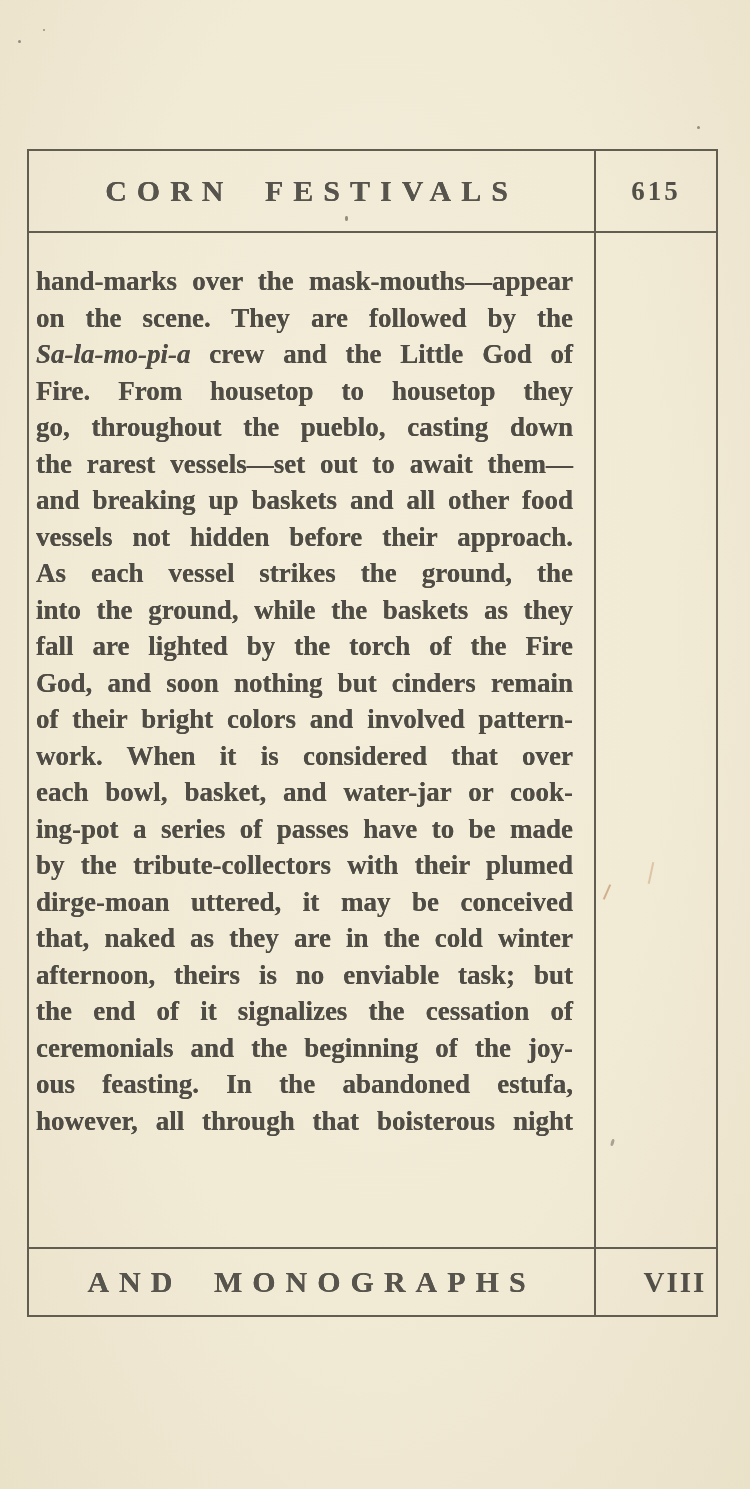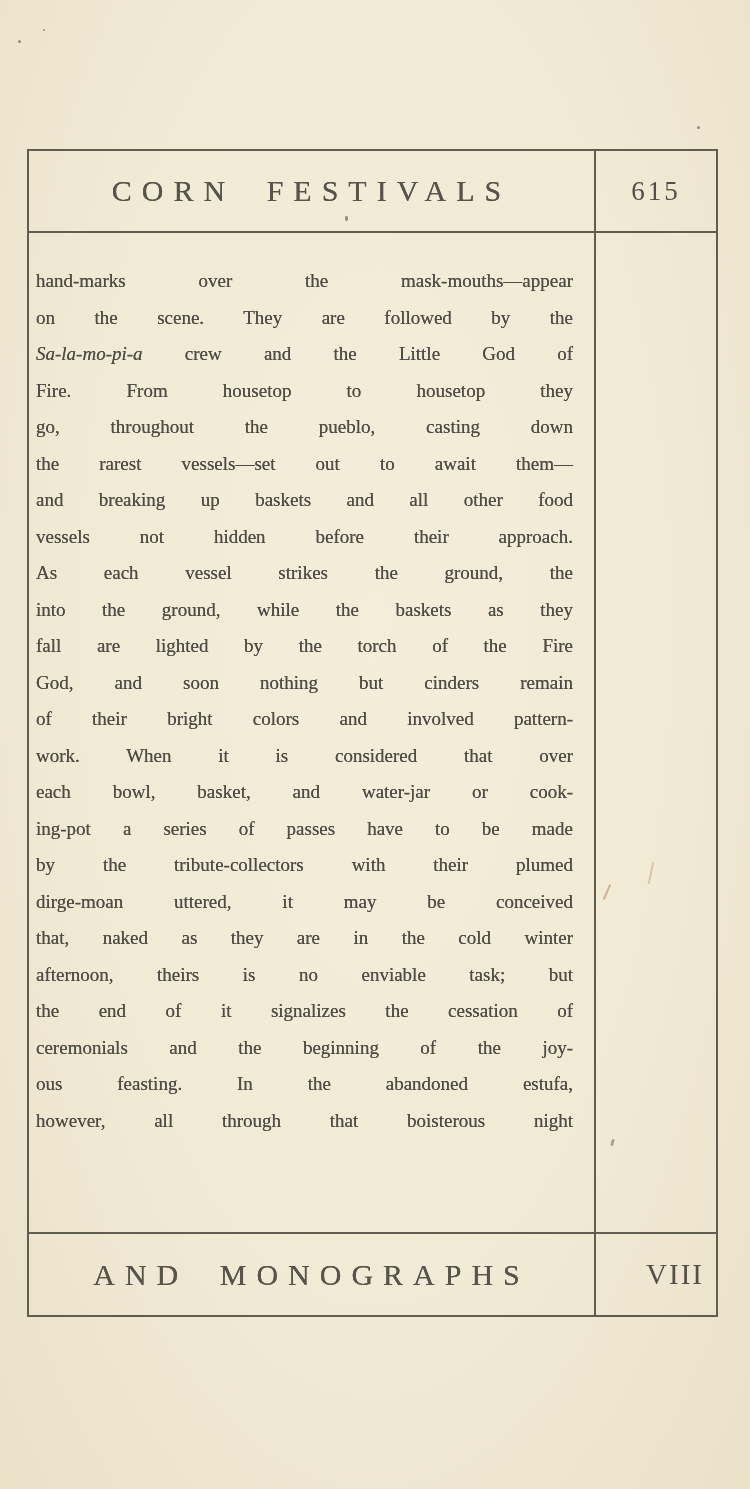--- a/index.html
+++ b/index.html
@@ -11,20 +11,21 @@
     height: 1489px;
     position: relative;
     overflow: hidden;
     background: radial-gradient(ellipse at 50% 42%, #f3edda 0%, #f1ead5 55%, #eae1c9 100%);
     font-family: "Liberation Serif", "DejaVu Serif", serif;
     color: #4c4a43;
   }
   .page {
     position: absolute;
     inset: 0;
+    font-weight: bold;
   }
   
   .frame {
     position: absolute;
     left: 27px;
     top: 149px;
     width: 691px;
     height: 1168px;
     border: 2px solid #615d51;
     box-sizing: border-box;
@@ -37,21 +38,21 @@
     box-sizing: border-box;
   }
   .header-row {
     height: 82px;
     border-bottom: 2px solid #615d51;
   }
   .body-row {
     flex: 1;
   }
   .footer-row {
-    height: 83px;
+    height: 68px;
     border-top: 2px solid #615d51;
   }
   .main-cell {
     width: 567px;
     box-sizing: border-box;
     border-right: 2px solid #615d51;
   }
   .side-cell {
     flex: 1;
     box-sizing: border-box;
@@ -75,21 +76,21 @@
     letter-spacing: 3px;
     color: #514f48;
   }
   .volume {
     font-size: 29px;
     letter-spacing: 2px;
     margin-left: 38px;
   }
   .body-text {
     padding: 30px 21px 0 7px;
-    font-size: 19px;
+    font-size: 27px;
     line-height: 36.5px;
   }
   .line {
     text-align: justify;
     text-align-last: justify;
     white-space: normal;
     color: #4e4c45;
     text-shadow: 0 0 0.4px #5a584f;
   }
   .line i {

